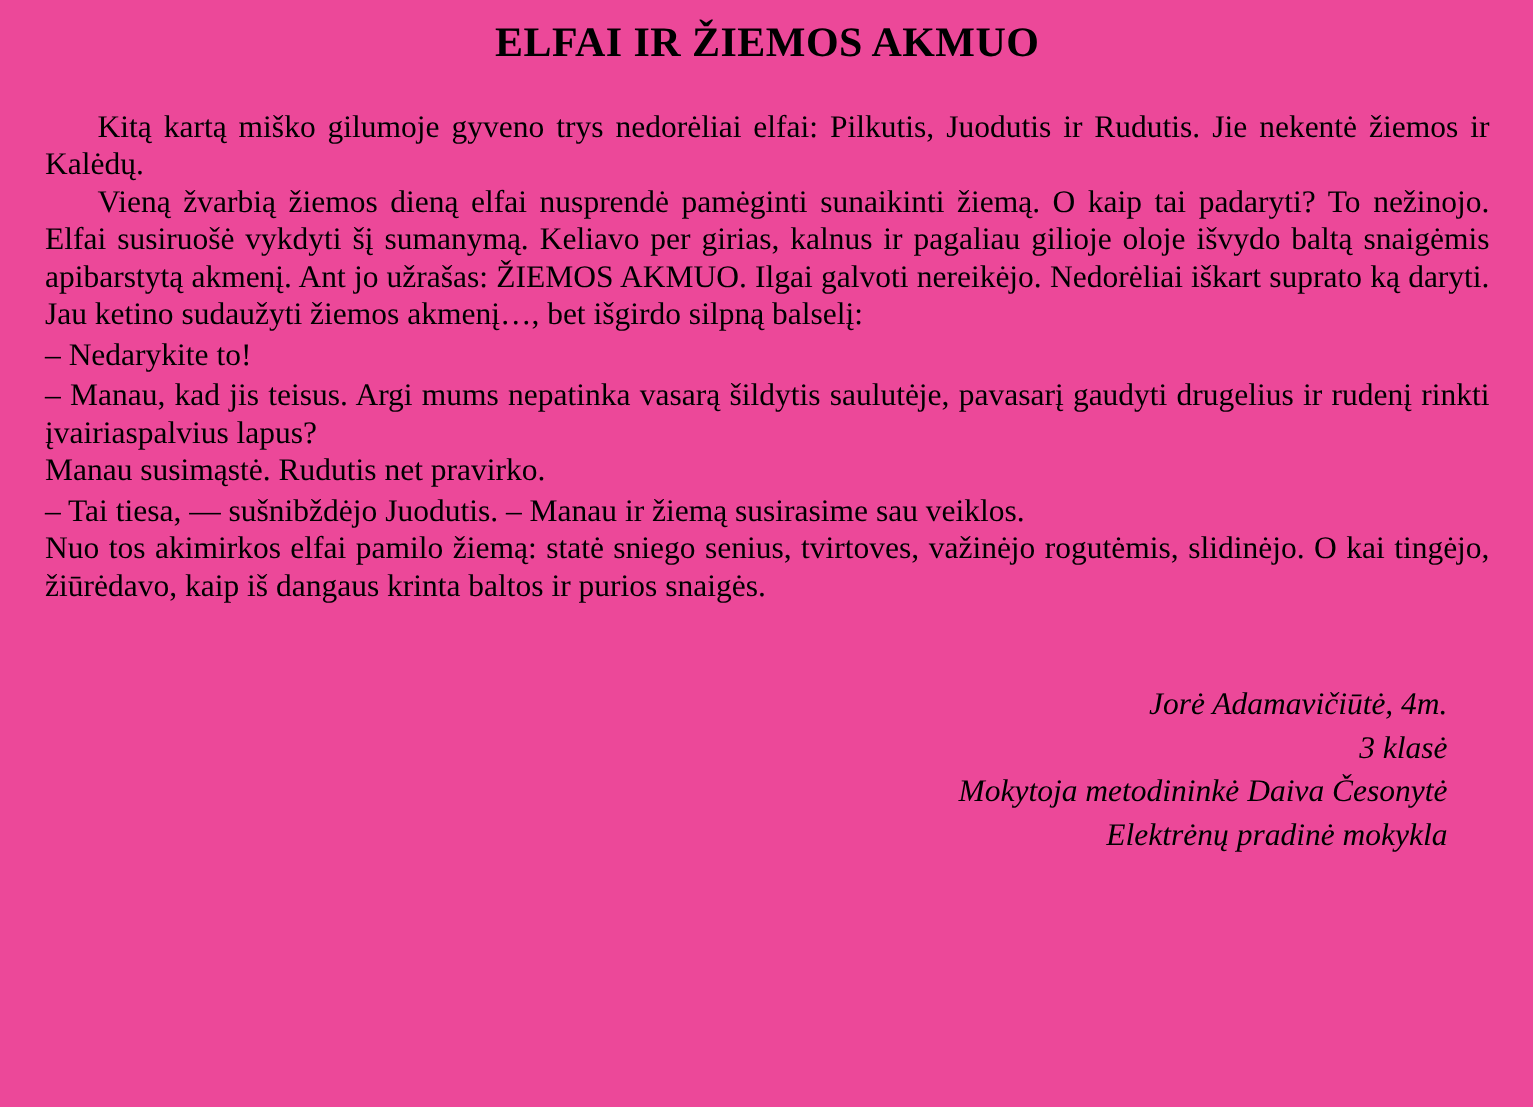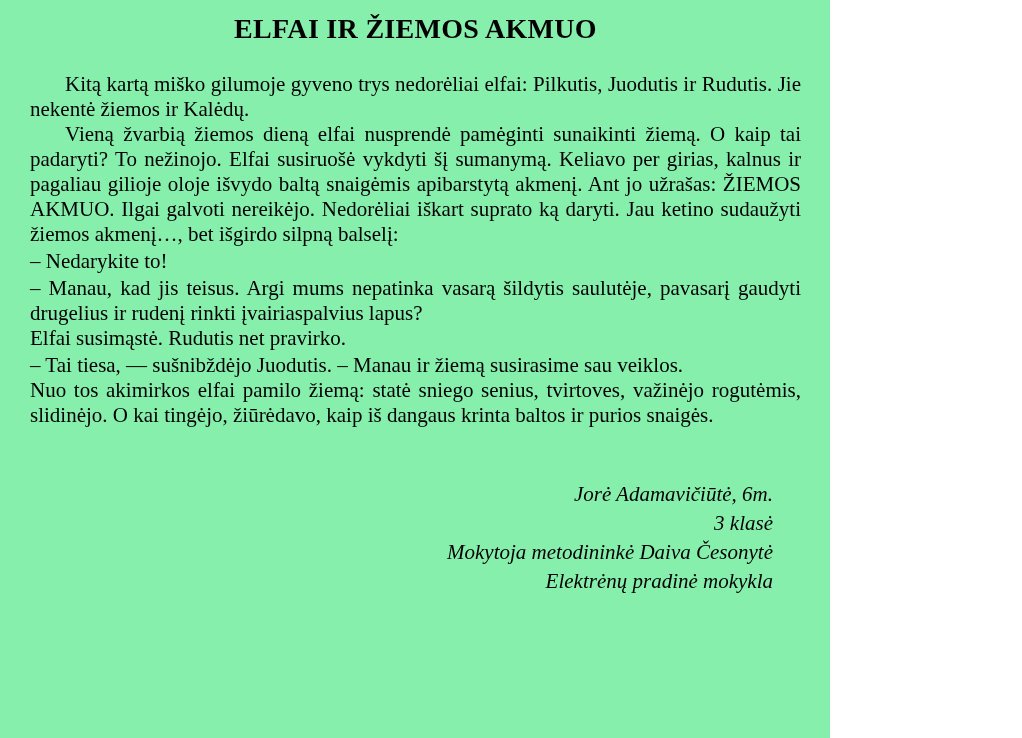--- a/index.html
+++ b/index.html
@@ -2,25 +2,25 @@
 <html><head>
 <meta charset="utf-8">
 <style>
   html, body {
     margin: 0;
     padding: 0;
     background: #ffffff;
   }
   .page {
     position: relative;
-    width: 830px;
+    width: 1022px;
     height: 738px;
     box-sizing: border-box;
     padding: 12px 29px 0 30px;
-    background: #86efac;
+    background: #ec4899;
     color: #000000;
     font-family: "Liberation Serif", serif;
     overflow: hidden;
   }
   .doc-title {
     margin: 0;
     font-size: 28px;
     line-height: 34px;
     font-weight: bold;
     text-align: center;
@@ -58,25 +58,25 @@
 
 <div class="page">
 
   <h1 class="doc-title">ELFAI IR ŽIEMOS AKMUO</h1>
 
   <div class="body-text">
     <p class="para indent">Kitą kartą miško gilumoje gyveno trys nedorėliai elfai: Pilkutis, Juodutis ir Rudutis. Jie nekentė žiemos ir Kalėdų.</p>
     <p class="para indent">Vieną žvarbią žiemos dieną elfai nusprendė pamėginti sunaikinti žiemą. O kaip tai padaryti? To nežinojo. Elfai susiruošė vykdyti šį sumanymą. Keliavo per girias, kalnus ir pagaliau gilioje oloje išvydo baltą snaigėmis apibarstytą akmenį. Ant jo užrašas: ŽIEMOS AKMUO. Ilgai galvoti nereikėjo. Nedorėliai iškart suprato ką daryti. Jau ketino sudaužyti žiemos akmenį…, bet išgirdo silpną balselį:</p>
     <p class="para dialogue">– Nedarykite to!</p>
     <p class="para dialogue">– Manau, kad jis teisus. Argi mums nepatinka vasarą šildytis saulutėje, pavasarį gaudyti drugelius ir rudenį rinkti įvairiaspalvius lapus?</p>
-    <p class="para">Elfai susimąstė. Rudutis net pravirko.</p>
+    <p class="para">Manau susimąstė. Rudutis net pravirko.</p>
     <p class="para dialogue">– Tai tiesa, — sušnibždėjo Juodutis. – Manau ir žiemą susirasime sau veiklos.</p>
     <p class="para">Nuo tos akimirkos elfai pamilo žiemą: statė sniego senius, tvirtoves, važinėjo rogutėmis, slidinėjo. O kai tingėjo, žiūrėdavo, kaip iš dangaus krinta baltos ir purios snaigės.</p>
   </div>
 
   <div class="signature">
-    <p>Jorė Adamavičiūtė, 6m.</p>
+    <p>Jorė Adamavičiūtė, 4m.</p>
     <p>3 klasė</p>
     <p>Mokytoja metodininkė Daiva Česonytė</p>
     <p>Elektrėnų pradinė mokykla</p>
   </div>
 
 </div>
 
 </body></html>

